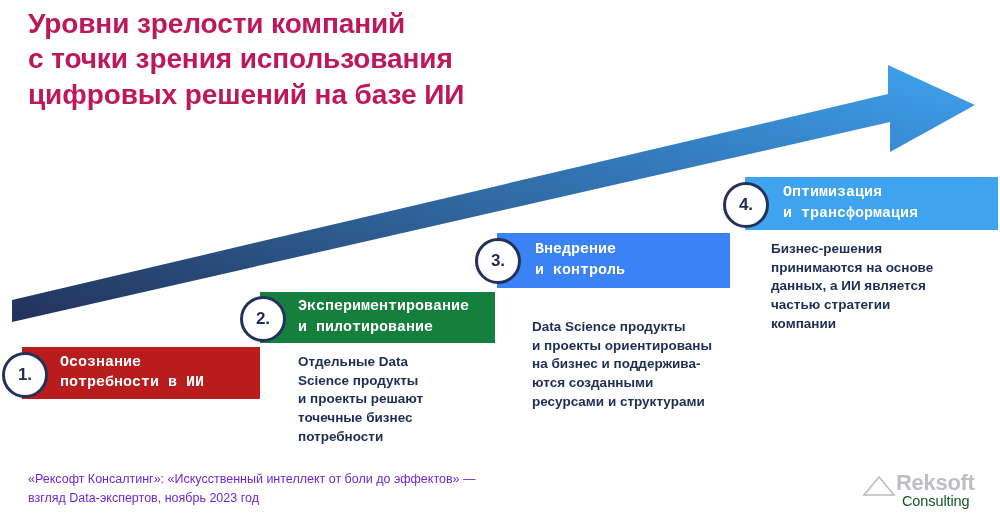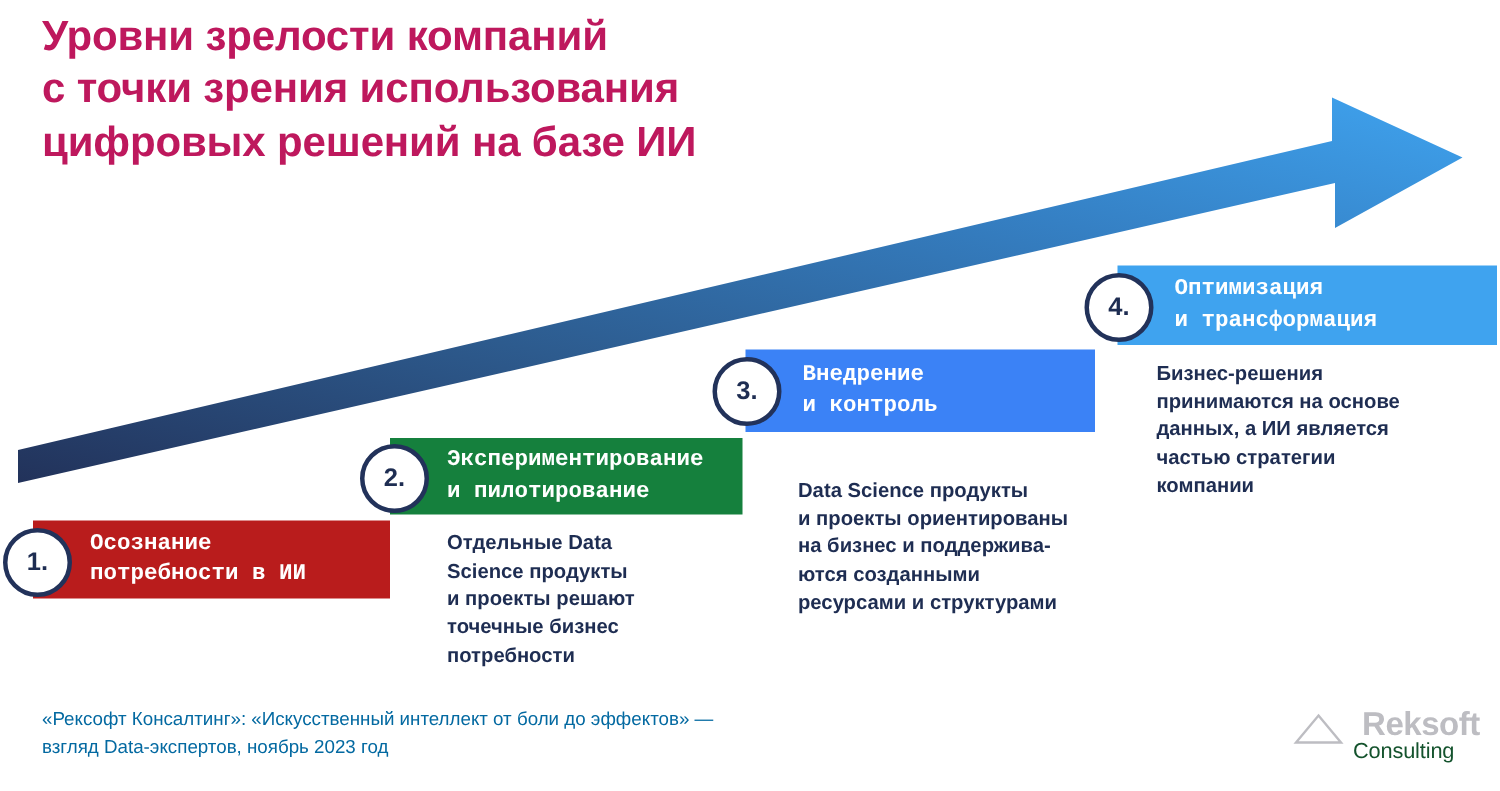--- a/index.html
+++ b/index.html
@@ -47,27 +47,27 @@
   }
   .desc{
     position:absolute;
     color:#1e2d52;font-size:13.5px;font-weight:bold;line-height:1.38;
     white-space:pre-line;
   }
 
   
   #footer-note{
     position:absolute;left:28px;top:470px;width:640px;
-    color:#0369a1;font-size:12.5px;line-height:1.5;
+    color:#6d28d9;font-size:12.5px;line-height:1.5;
     white-space:pre-line;
   }
   #logo{position:absolute;left:862px;top:470px;width:130px;height:46px;}
   #logo-tri{position:absolute;left:0;top:4px;}
   #logo-name{
-    position:absolute;left:46px;top:0px;
+    position:absolute;left:34px;top:0px;
     color:#bdbdc2;font-size:22px;font-weight:bold;letter-spacing:-0.3px;
   }
   #logo-sub{
     position:absolute;left:40px;top:23px;
     color:#14532d;font-size:14.5px;letter-spacing:-0.1px;
   }
 </style>
 </head>
 <body>
 

